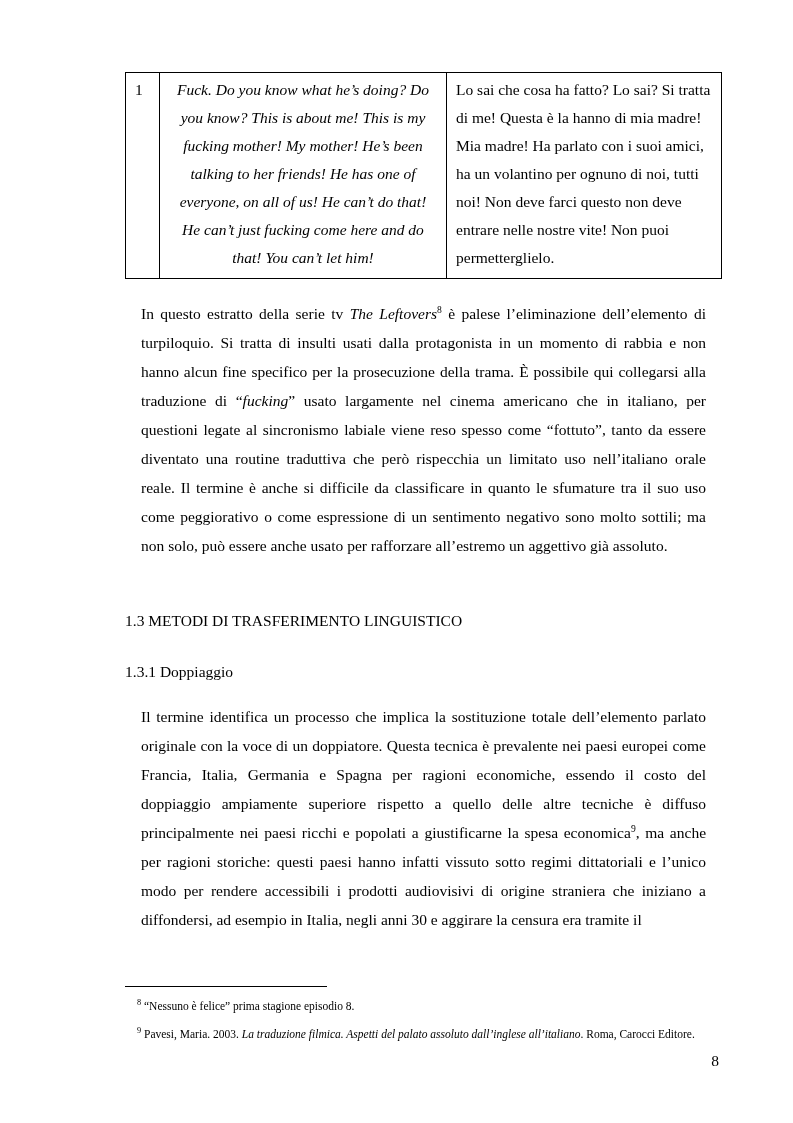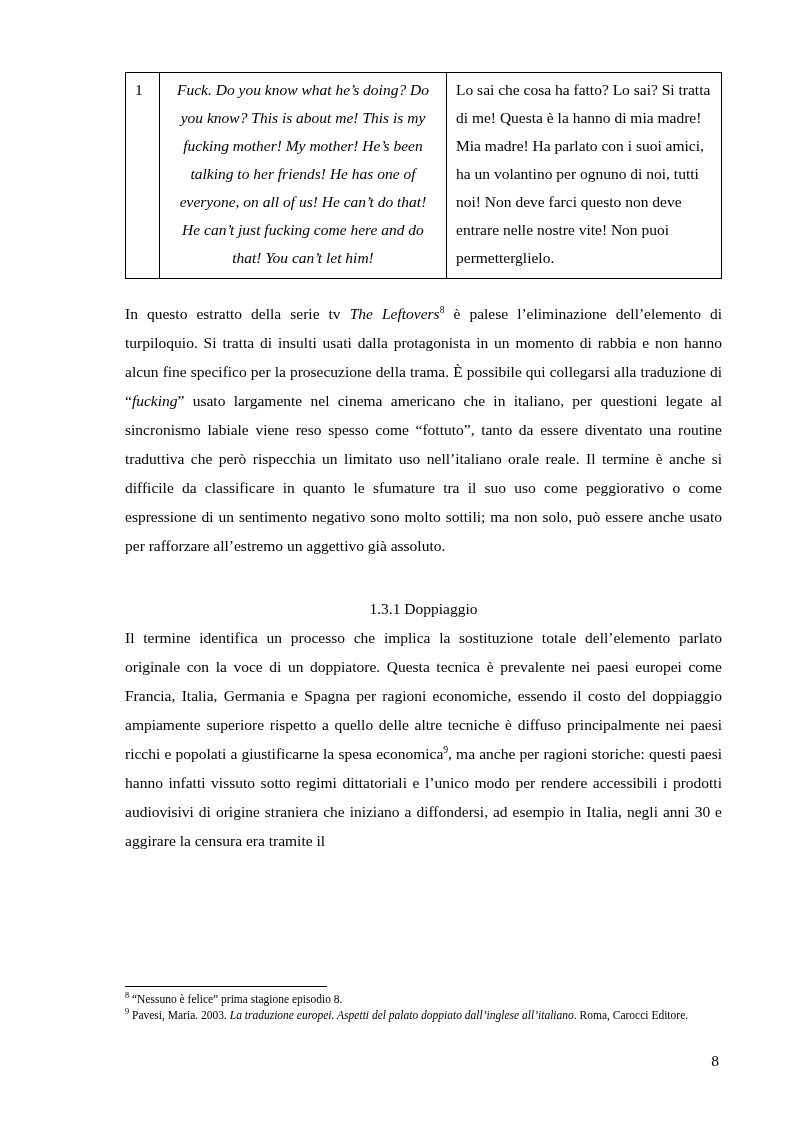--- a/index.html
+++ b/index.html
@@ -35,38 +35,38 @@
   table.dialog-table td {
     border: 1px solid #000000;
     vertical-align: top;
     padding: 3px 9px 6px 9px;
   }
   td.cell-num   { width: 15px; text-align: left; }
   td.cell-src   { width: 268px; font-style: italic; text-align: center; }
   td.cell-tgt   { text-align: left; }
   
   .para {
-    margin: 0;
+    margin: 16px;
     text-align: justify;
     font-family: Liberation Serif, serif;
   }
   .para-leftovers { margin-top: 20px; }
   .section-heading {
     margin: 46px 0 0 0;
     font-size: 15.5px;
     font-weight: normal;
     line-height: 29px;
     text-align: left;
   }
   .subsection-heading {
-    margin: 34px 0 0 0;
+    margin: 22px 0 0 0;
     font-size: 15.5px;
     font-weight: normal;
     line-height: 29px;
-    text-align: center;
+    text-align: left;
   }
   .seg-normal { }
   .seg-italic { font-style: italic; }
   .seg-sup {
     vertical-align: super;
     font-size: 0.62em;
     line-height: 0;
   }
   
   .footnotes {
@@ -77,21 +77,21 @@
     font-size: 11.5px;
     line-height: 15.5px;
     text-align: left;
   }
   .footnote-divider {
     width: 202px;
     border: none;
     border-top: 1px solid #000000;
     margin: 0 0 5px 0;
   }
-  .footnote-item { margin: 0; }
+  .footnote-item { margin: 12px; }
   .footnote-marker {
     vertical-align: super;
     font-size: 0.72em;
     line-height: 0;
   }
   
   .page-number {
     position: absolute;
     left: 700px;
     top: 1046px;
@@ -113,29 +113,30 @@
           <tr>
         <td class="cell-num">1</td>
         <td class="cell-src">Fuck. Do you know what he’s doing? Do you know? This is about me! This is my fucking mother! My mother! He’s been talking to her friends! He has one of everyone, on all of us! He can’t do that! He can’t just fucking come here and do that! You can’t let him!</td>
         <td class="cell-tgt">Lo sai che cosa ha fatto? Lo sai? Si tratta di me! Questa è la hanno di mia madre! Mia madre! Ha parlato con i suoi amici, ha un volantino per ognuno di noi, tutti noi! Non deve farci questo non deve entrare nelle nostre vite! Non puoi permetterglielo.</td>
       </tr>
     </tbody>
       </table>
 
     <p class="para para-leftovers"><span class="seg-normal">In questo estratto della serie tv </span><span class="seg-italic">The Leftovers</span><span class="seg-sup">8</span><span class="seg-normal"> è palese l’eliminazione dell’elemento di turpiloquio. Si tratta di insulti usati dalla protagonista in un momento di rabbia e non hanno alcun fine specifico per la prosecuzione della trama. È possibile qui collegarsi alla traduzione di “</span><span class="seg-italic">fucking</span><span class="seg-normal">” usato largamente nel cinema americano che in italiano, per questioni legate al sincronismo labiale viene reso spesso come “fottuto”, tanto da essere diventato una routine traduttiva che però rispecchia un limitato uso nell’italiano orale reale. Il termine è anche si difficile da classificare in quanto le sfumature tra il suo uso come peggiorativo o come espressione di un sentimento negativo sono molto sottili; ma non solo, può essere anche usato per rafforzare all’estremo un aggettivo già assoluto.</span></p>
 
+    <h2 class="section-heading">1.3 METODI DI TRASFERIMENTO LINGUISTICO</h2>
 
 
     <h3 class="subsection-heading">1.3.1 Doppiaggio</h3>
 
     <p class="para"><span class="seg-normal">Il termine identifica un processo che implica la sostituzione totale dell’elemento parlato originale con la voce di un doppiatore. Questa tecnica è prevalente nei paesi europei come Francia, Italia, Germania e Spagna per ragioni economiche, essendo il costo del doppiaggio ampiamente superiore rispetto a quello delle altre tecniche è diffuso principalmente nei paesi ricchi e popolati a giustificarne la spesa economica</span><span class="seg-sup">9</span><span class="seg-normal">, ma anche per ragioni storiche: questi paesi hanno infatti vissuto sotto regimi dittatoriali e l’unico modo per rendere accessibili i prodotti audiovisivi di origine straniera che iniziano a diffondersi, ad esempio in Italia, negli anni 30 e aggirare la censura era tramite il</span></p>
 
   </div>
 
   <div class="footnotes">
     <hr class="footnote-divider">
     <p class="footnote-item"><span class="footnote-marker">8</span><span><span class="seg-normal"> “Nessuno è felice” prima stagione episodio 8.</span></span></p>
-    <p class="footnote-item"><span class="footnote-marker">9</span><span><span class="seg-normal"> Pavesi, Maria. 2003. </span><span class="seg-italic">La traduzione europei. Aspetti del palato doppiato dall’inglese all’italiano</span><span class="seg-normal">. Roma, Carocci Editore.</span></span></p>
+    <p class="footnote-item"><span class="footnote-marker">9</span><span><span class="seg-normal"> Pavesi, Maria. 2003. </span><span class="seg-italic">La traduzione filmica. Aspetti del palato assoluto dall’inglese all’italiano</span><span class="seg-normal">. Roma, Carocci Editore.</span></span></p>
   </div>
 
   <div class="page-number">8</div>
 
 </div>
 
 </body></html>

